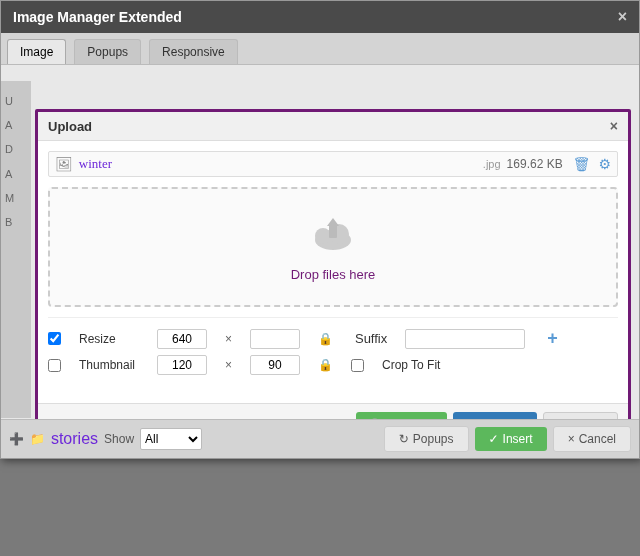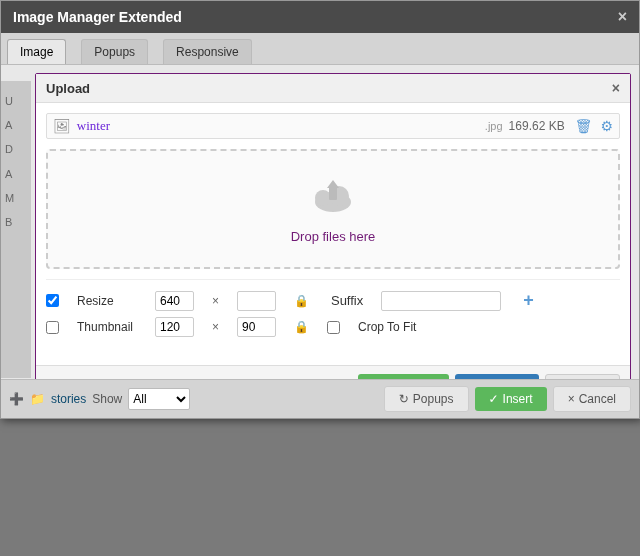--- a/index.html
+++ b/index.html
@@ -40,21 +40,21 @@
       font-size: 16px;
       line-height: 1;
     }
 
     
     .tabs {
       display: flex;
       background: #d4d4d4;
       border-bottom: 1px solid #bbb;
       padding: 6px 6px 0;
-      gap: 15px;
+      gap: 8px;
     }
 
     .tab {
       padding: 5px 12px;
       cursor: pointer;
       border: 1px solid #bbb;
       border-bottom: none;
       background: #c8c8c8;
       border-radius: 3px 3px 0 0;
       font-size: 12px;
@@ -72,22 +72,23 @@
       background: #e8e8e8;
       padding: 8px;
       display: flex;
       gap: 8px;
     }
 
     
     .upload-panel {
       flex: 1;
       background: #fff;
-      border: 1px solid #701a75;
+      border: 3px solid #701a75;
       border-radius: 2px;
+      margin-top: 36px;
     }
 
     .upload-panel-header {
       background: #f0f0f0;
       border-bottom: 1px solid #ddd;
       padding: 6px 10px;
       display: flex;
       justify-content: space-between;
       align-items: center;
       font-size: 13px;
@@ -193,26 +194,26 @@
       height: 13px;
     }
 
     .option-label {
       min-width: 60px;
       font-size: 12px;
       color: #333;
     }
 
     .dim-input {
-      width: 39px;
+      width: 50px;
       padding: 2px 4px;
       border: 1px solid #ccc;
       border-radius: 2px;
       font-size: 12px;
-      text-align: left;
+      text-align: center;
     }
 
     .x-separator {
       font-size: 12px;
       color: #666;
     }
 
     .lock-icon {
       color: #888;
       font-size: 12px;
@@ -302,22 +303,22 @@
       align-items: center;
       gap: 6px;
     }
 
     .folder-icon {
       color: #888;
       font-size: 12px;
     }
 
     .folder-name {
-      font-size: 12px;
-      color: #0c4a6e;
+      font-size: 16px;
+      color: #6d28d9;
     }
 
     .show-label {
       font-size: 12px;
       color: #555;
     }
 
     .show-select {
       padding: 2px 0;
       border: 1px solid #bbb;

